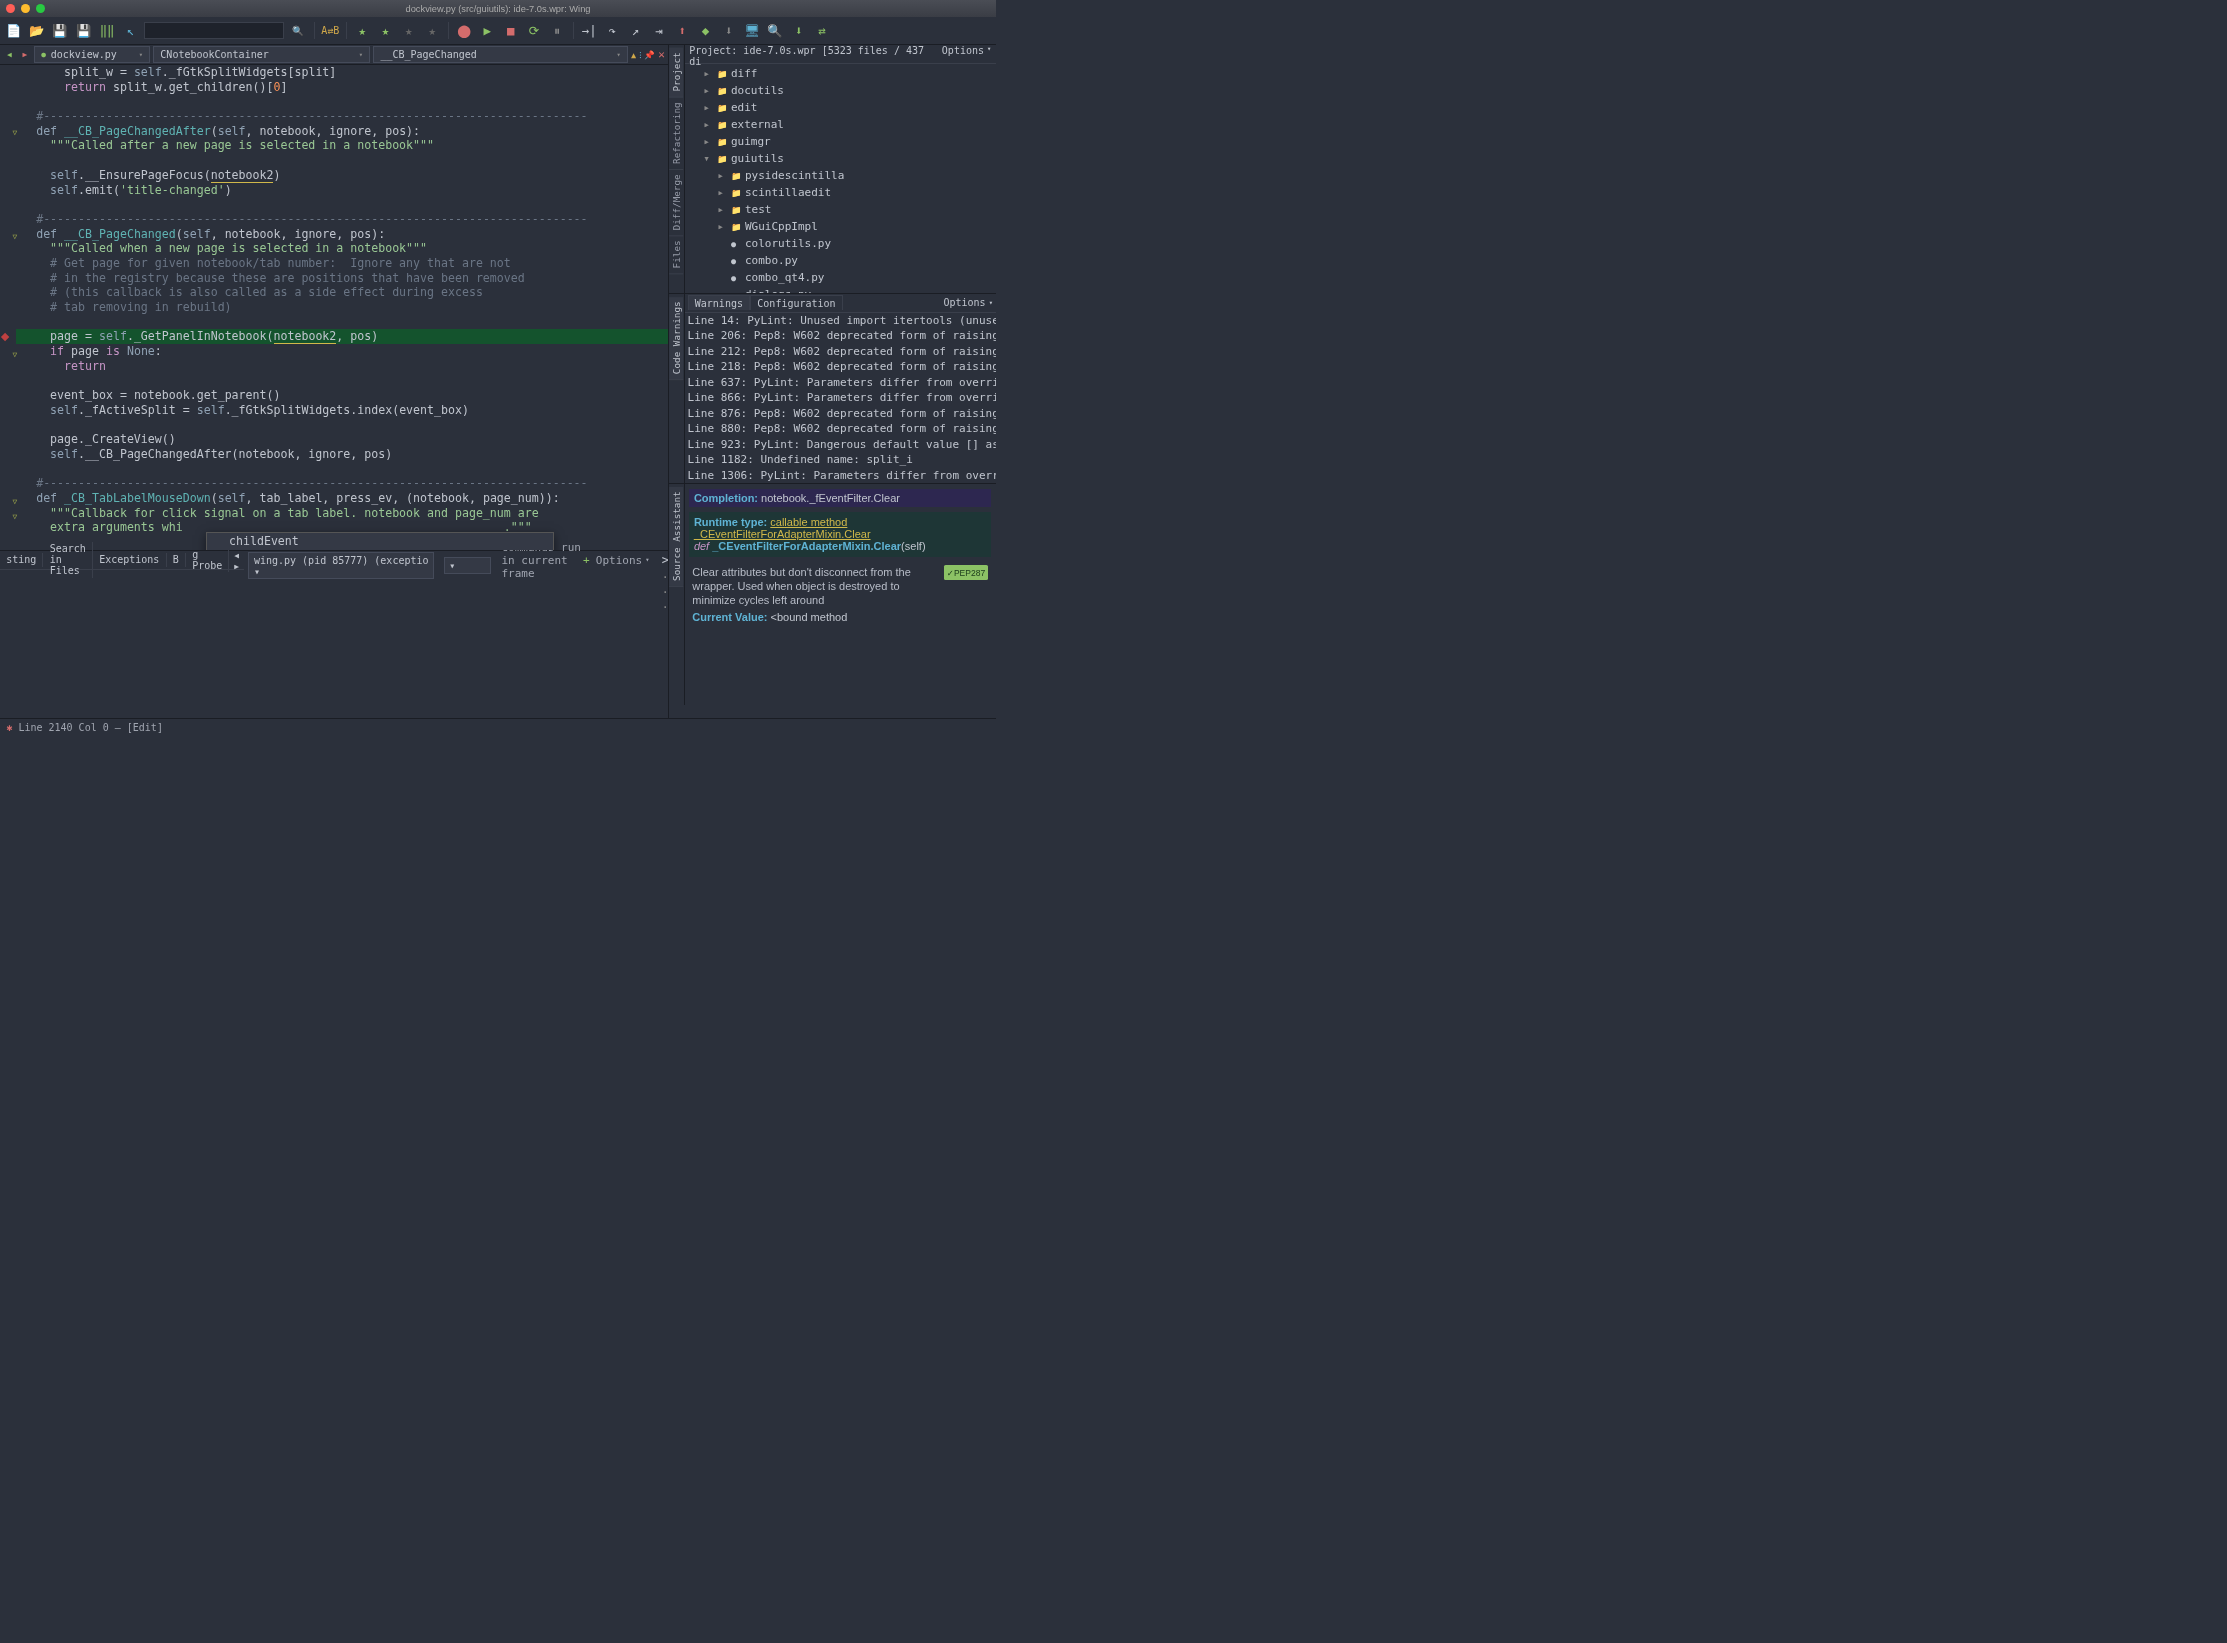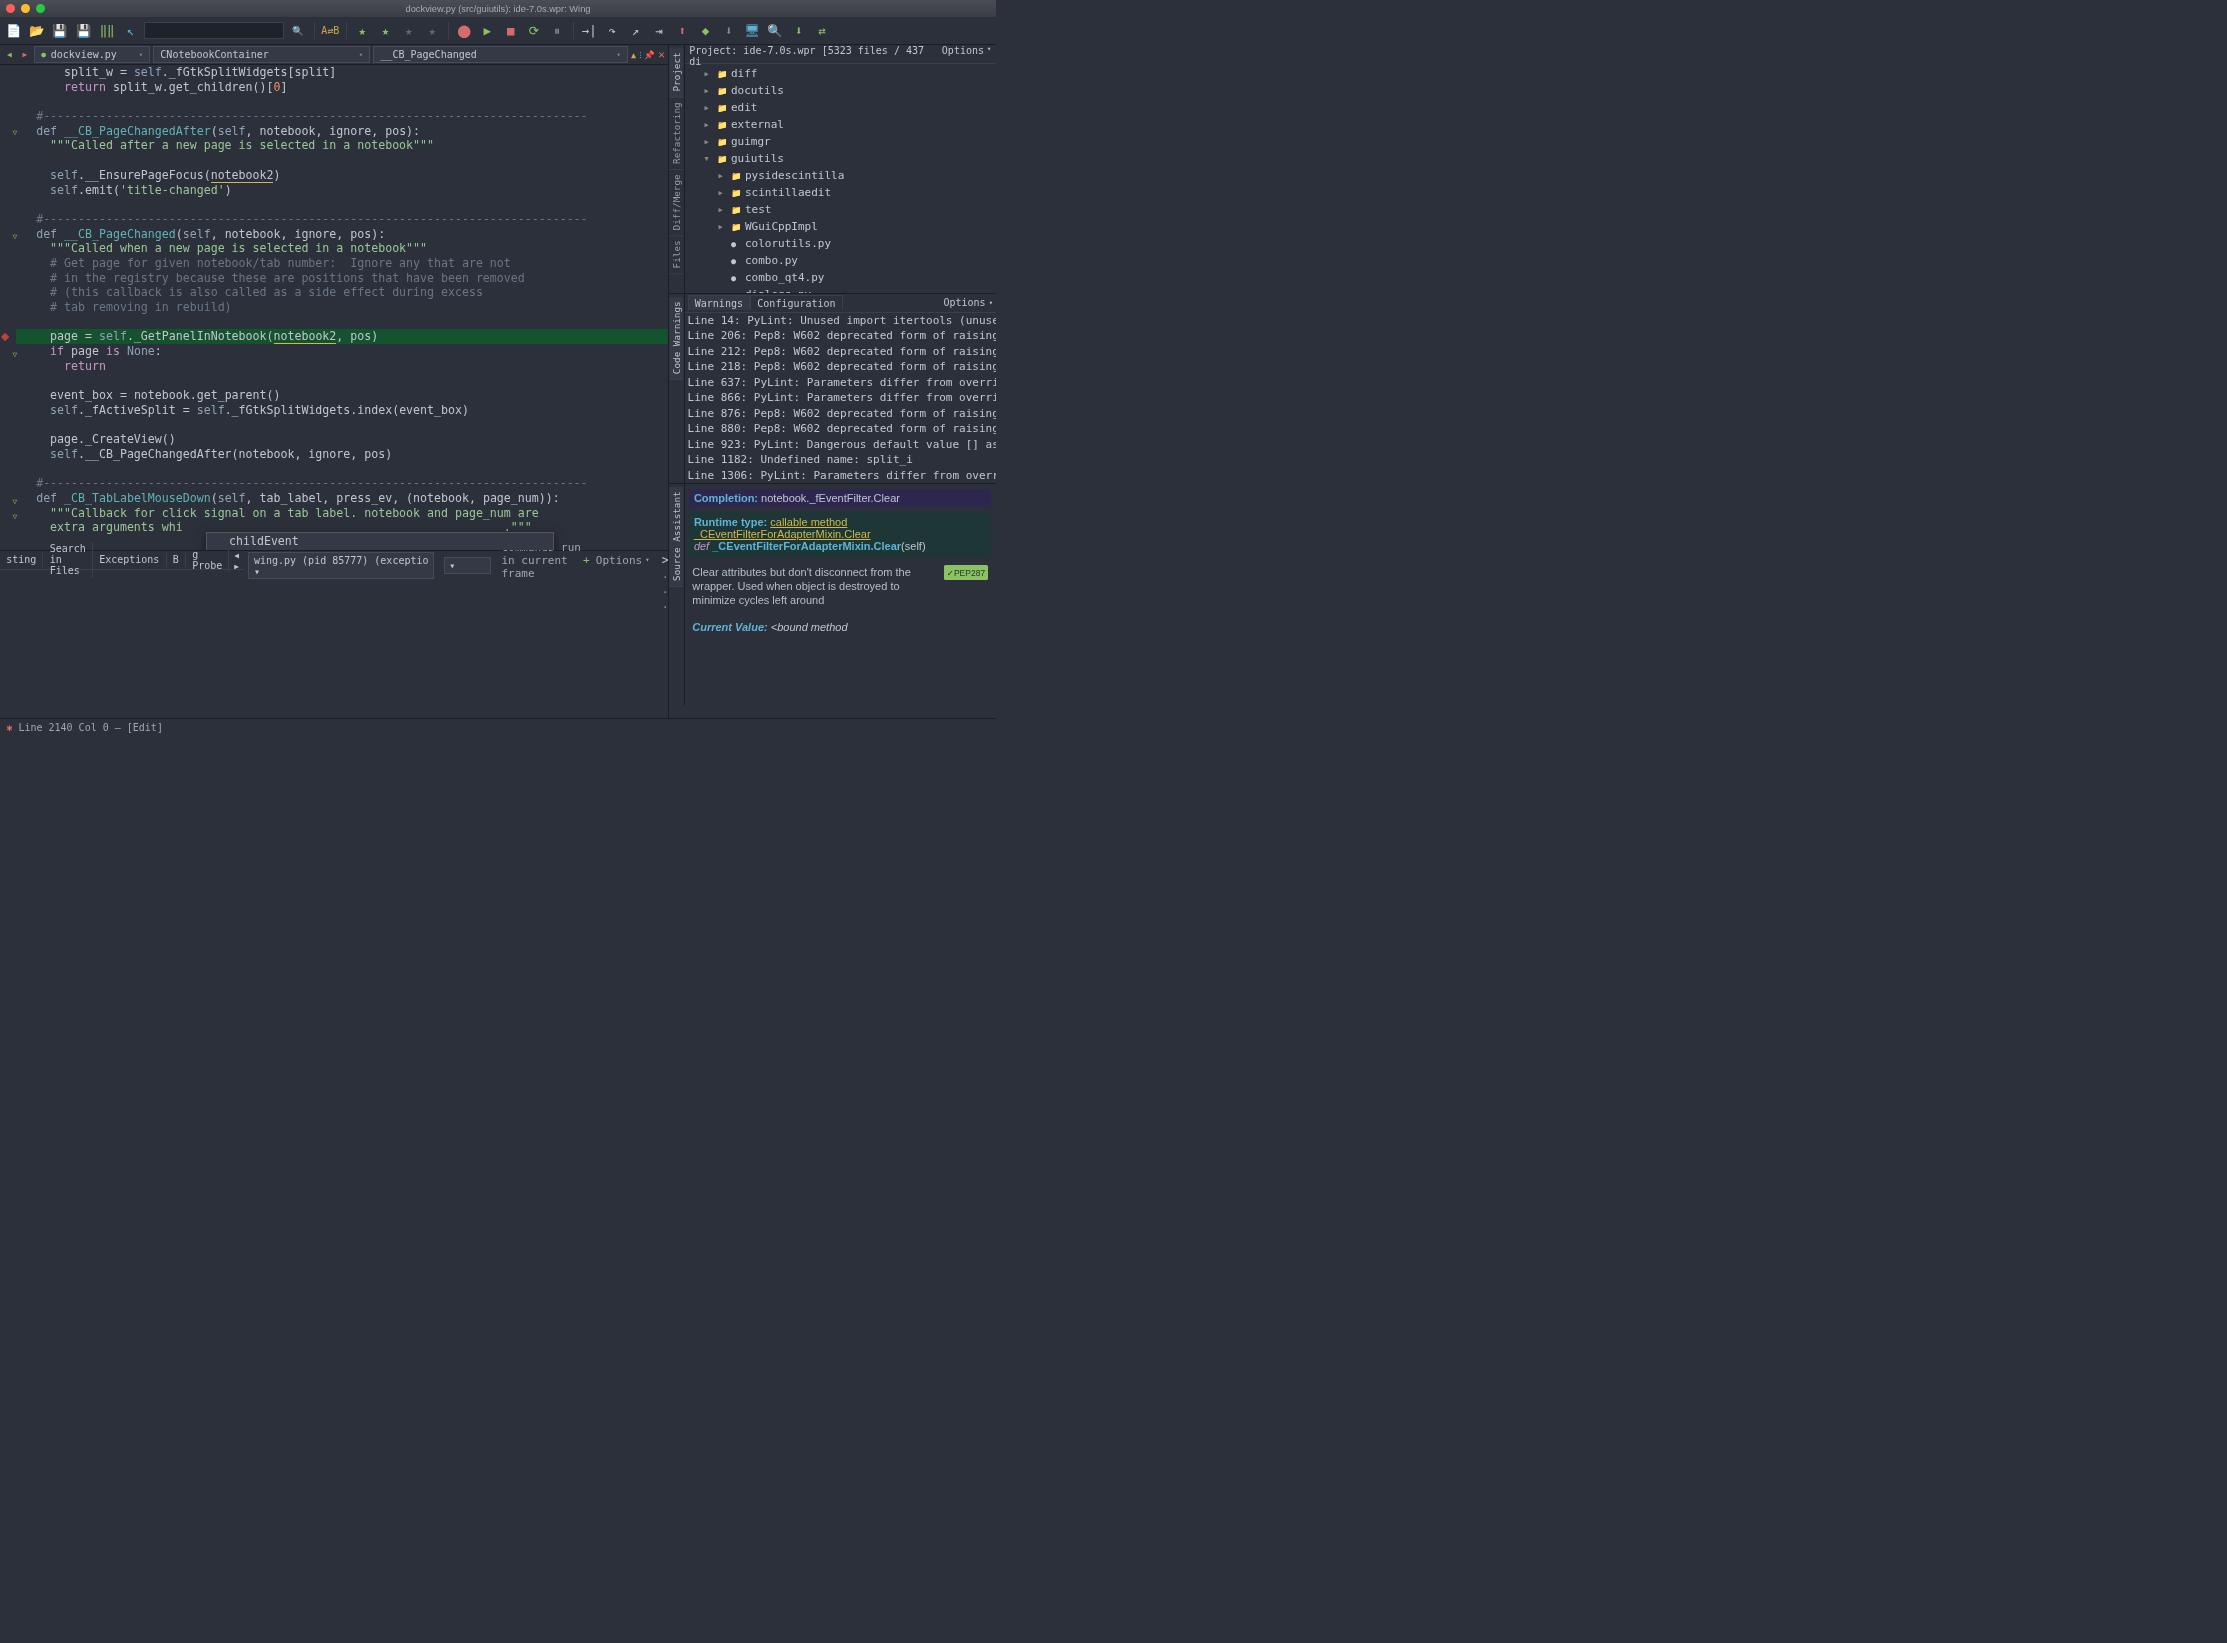--- a/index.html
+++ b/index.html
@@ -60,21 +60,21 @@
 .sa-body { flex:1; overflow:hidden; padding:4.7px; font-size:11px; font-family:-apple-system,sans-serif; }
 .sa-comp { background:#2d2750; padding:3.1px 4.7px; margin-bottom:4.7px; }
 .sa-comp b { color:#5fb3d4; font-weight:bold; }
 .sa-rt { background:#1e3636; padding:4.7px; margin-bottom:6.2px; }
 .sa-rt .rt-lbl { color:#5fb3d4; font-weight:bold; }
 .sa-rt a { color:#d0b84a; text-decoration:underline; }
 .sa-rt .deff { color:#c594c5; font-style:italic; }
 .sa-rt .defn { color:#5fb3d4; font-weight:bold; }
 .sa-desc { color:#b8bdc8; padding:1.6px 3.1px; line-height:14px; }
 .pep { float:right; background:#8cc265; color:#1a3a1a; padding:0.8px 3.1px; font-size:8.5px; border-radius:1.6px; }
-.sa-cv { color:#5fb3d4; font-weight:bold; margin-top:11px; padding:1.6px 3.1px;font-style:italic; }
+.sa-cv { color:#5fb3d4; font-weight:bold; margin-top:1px; padding:1.6px 3.1px; }
 .status { height:17px; background:#2b303b; border-top:0.8px solid #1a1d24; display:flex; align-items:center; padding:0 6.2px; font-size:10px; color:#a0a5b0; gap:6.2px; }
 .bug{color:#d46c6c}
 .tab-x { color:#d46c6c; margin-left:auto; cursor:pointer; font-size:11px; }
 .tab-icn { color:#888; font-size:8.5px; }
 </style>
 </head>
 <body>
 
 <div class="titlebar">
   <div class="tl-btns">

